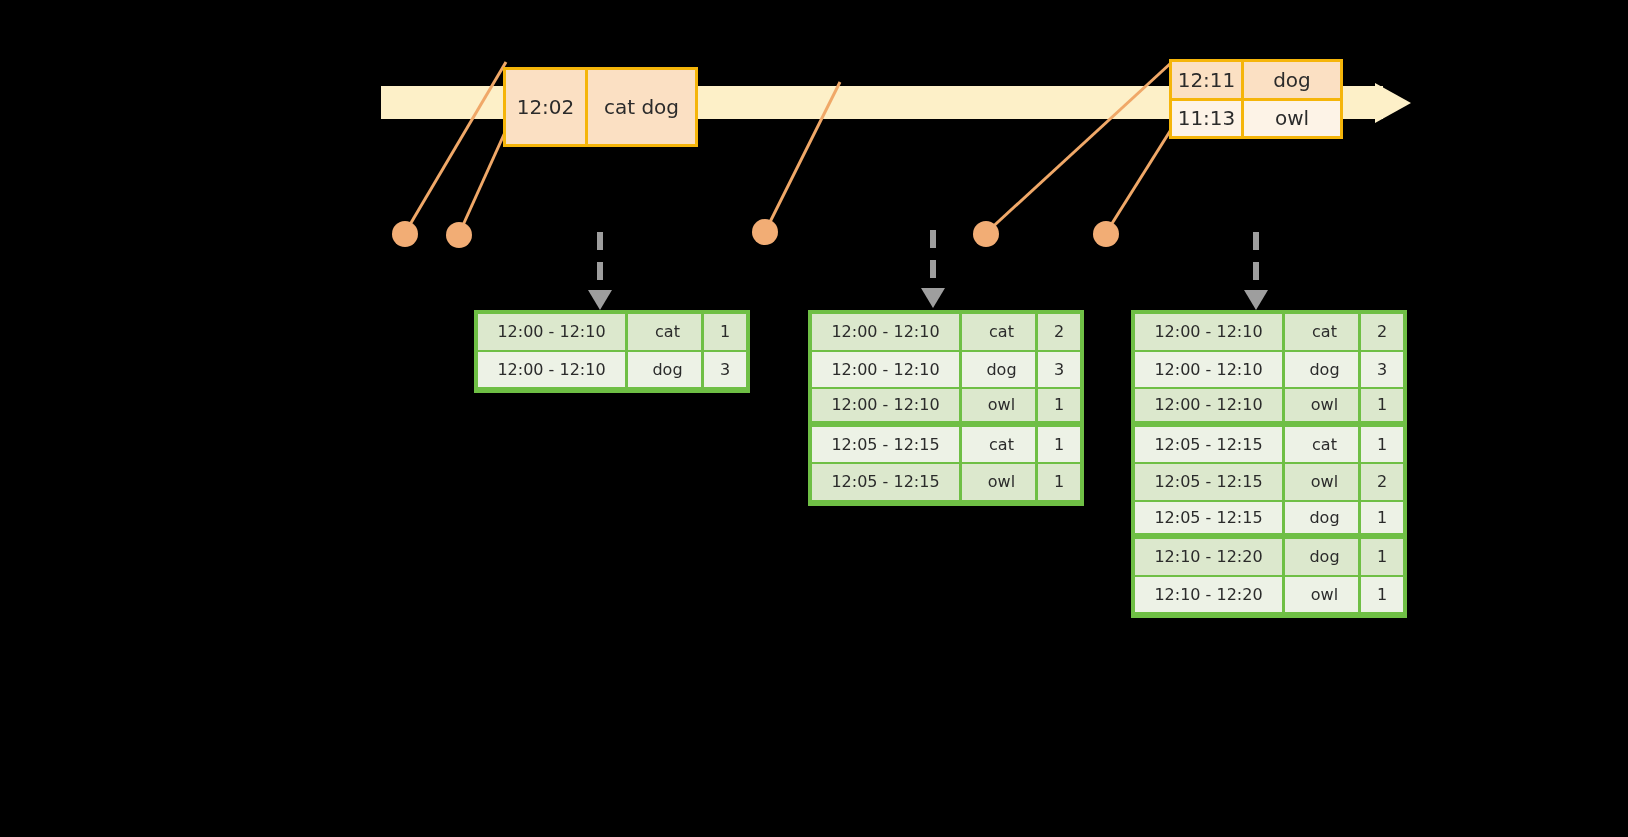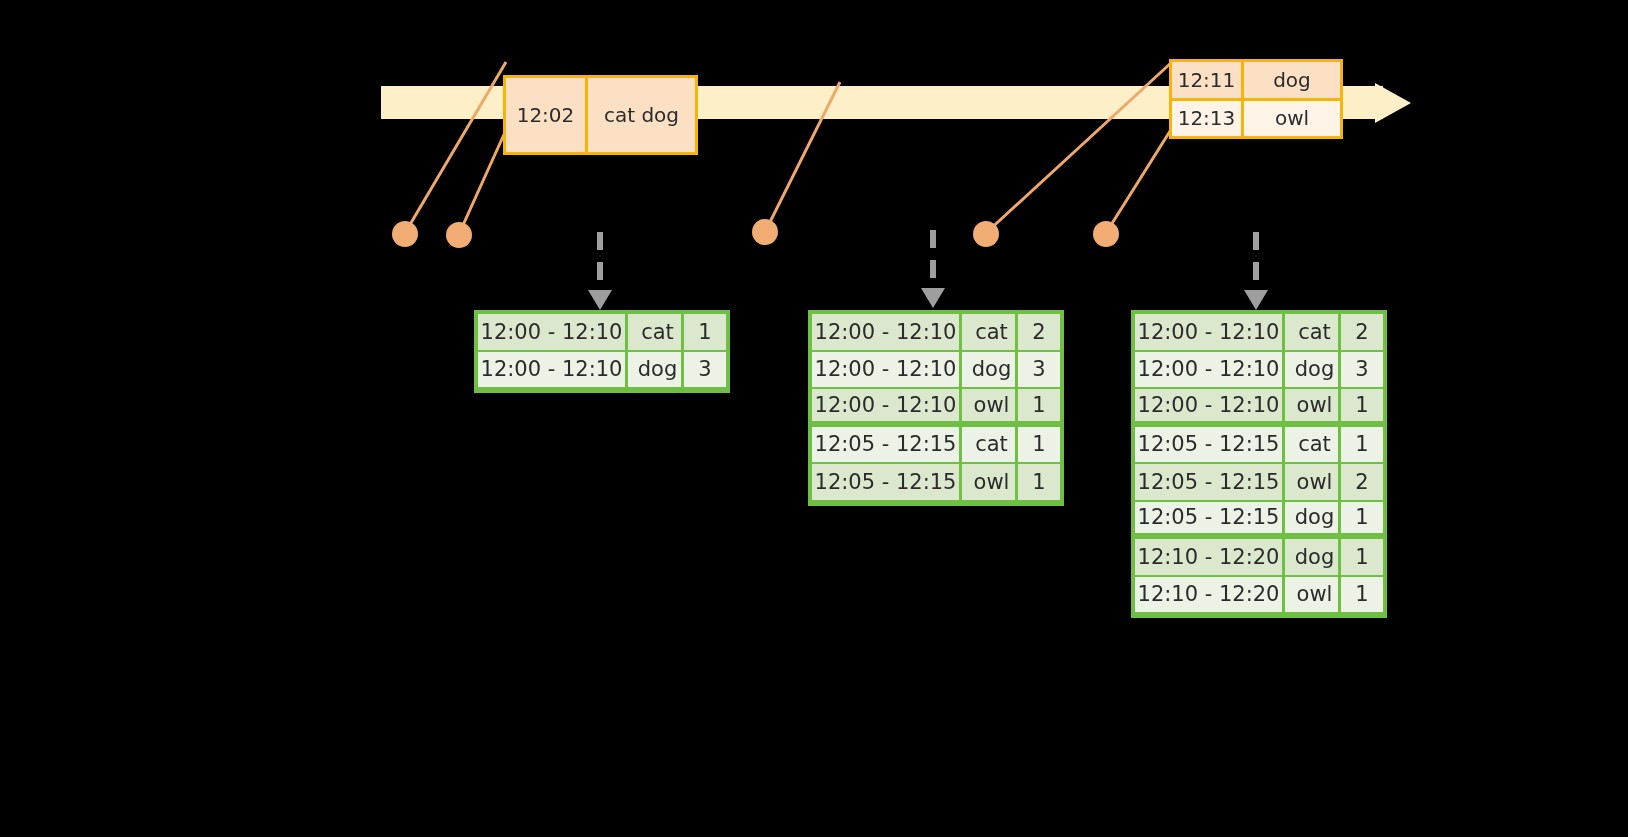--- a/index.html
+++ b/index.html
@@ -77,31 +77,31 @@
     box-sizing: border-box;
   }
   .res-row.group-end {
     border-bottom: 4px solid #6FBF45;
   }
   .res-cell {
     display: flex;
     align-items: center;
     justify-content: center;
     box-sizing: border-box;
-    font-size: 21px;
+    font-size: 16px;
     color: #2b2b2b;
     white-space: nowrap;
     border-right: 3px solid #6FBF45;
     border-bottom: 2px solid #6FBF45;
   }
   .res-cell:last-child { border-right: none; }
   .res-row.shade-a .res-cell { background: #DCE8CD; }
   .res-row.shade-b .res-cell { background: #EDF2E6; }
   .res-cell.window { width: 150px; }
-  .res-cell.word   { width: 56px; padding-left: 6px; }
+  .res-cell.word   { width: 76px; padding-left: 6px; }
   .res-cell.count  { width: 42px; }
 </style>
 </head>
 <body>
 
 <div id="stage">
 
   <div class="timeline-bar" style="left:381px; top:86px; width:1002px; height:33px;"></div>
 
   <svg class="timeline-arrowhead" style="left:1375px; top:78px;" width="36" height="50" viewBox="0 0 36 50">
@@ -128,35 +128,35 @@
       <line x1="933" y1="230" x2="933" y2="288"></line>
       <line x1="1256" y1="232" x2="1256" y2="290"></line>
     </g>
     <g fill="#9E9E9E">
       <polygon points="588,290 612,290 600,310"></polygon>
       <polygon points="921,288 945,288 933,308"></polygon>
       <polygon points="1244,290 1268,290 1256,310"></polygon>
     </g>
   </svg>
 
-  <div class="evt-box" style="left:503px; top:75px; width:195px; height:80px;">
+  <div class="evt-box" style="left:503px; top:67px; width:195px; height:80px;">
     <div class="evt-row shade-a">
       <div class="evt-cell time" style="width:82px;">12:02</div>
       <div class="evt-cell words" style="flex:1;border-radius:16px;">cat dog</div>
     </div>
   </div>
 
 
   <div class="evt-box" style="left:1169px; top:59px; width:174px; height:80px;text-align:right;">
     <div class="evt-row shade-a">
       <div class="evt-cell time" style="width:72px;">12:11</div>
       <div class="evt-cell words" style="flex:1;">dog</div>
     </div>
     <div class="evt-row shade-b">
-      <div class="evt-cell time" style="width:72px;">12:13</div>
+      <div class="evt-cell time" style="width:72px;">11:13</div>
       <div class="evt-cell words" style="flex:1;">owl</div>
     </div>
   </div>
 
   <div class="res-table" id="res-1" style="left:474px; top:310px;">
       <div class="res-row shade-a">
         <div class="res-cell window">12:00 - 12:10</div>
         <div class="res-cell word">cat</div>
         <div class="res-cell count">1</div>
       </div>

